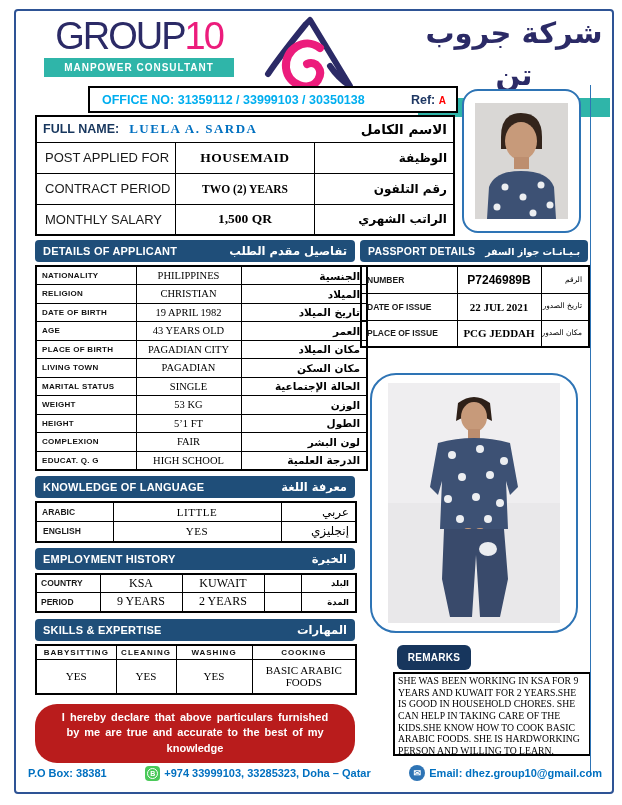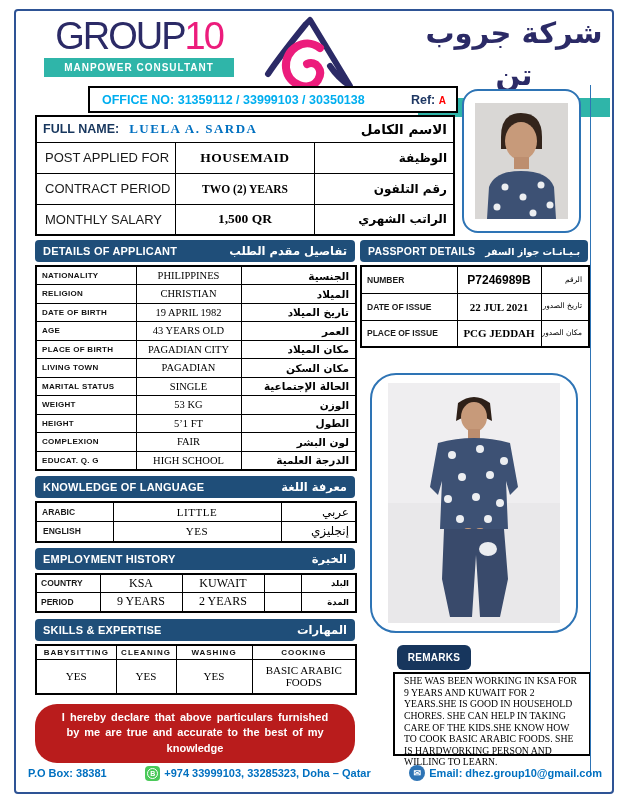--- a/index.html
+++ b/index.html
@@ -93,21 +93,21 @@
   .pass-tbl .lbl { font-size:8.5px; font-weight:bold; padding-left:5px; }
   .pass-tbl .val { font-size:11px; }
   .pass-tbl .val.num { font-size:12px; font-family:"Liberation Sans", sans-serif; }
   .pass-tbl .arc { font-size:7.5px; line-height:1.1; text-align:right; font-weight:normal; }
 
   .remarks-tab { position:absolute; left:397px; top:645px; width:74px; height:25px;
                  background:#17365D; color:#fff; border-radius:6px; font-weight:bold;
                  font-size:10px; display:flex; align-items:center; justify-content:center;
                  letter-spacing:.3px; }
   .remarks-box { position:absolute; left:393px; top:672px; width:198px; height:84px;
-                 border:2px solid #000; padding:1px 9px; font-family:"Liberation Serif", serif;
+                 border:2px solid #000; padding:1px 3px; font-family:"Liberation Serif", serif;
                  font-size:9.7px; line-height:1.2; color:#000; }
 
   .vline { position:absolute; left:590px; top:85px; width:1px; height:690px; background:#2E74B5; }
 
   footer { position:absolute; left:28px; right:20px; top:765px; display:flex;
            align-items:center; justify-content:space-between; }
   .foot-item { display:flex; align-items:center; gap:4px; color:#0070C0;
                font-weight:bold; font-size:11px; white-space:nowrap; }
   .icon-app { width:15px; height:15px; background:#4AC959; border-radius:4px; color:#fff;
               font-size:9px; font-weight:bold; display:flex; align-items:center;
@@ -195,21 +195,21 @@
     <div class="sec-bar">
       <span class="en">DETAILS OF APPLICANT</span>
       <span class="ar">تفاصيل مقدم الطلب</span>
     </div>
 
     <table class="detail-tbl">
       <tbody>
           <tr>
             <td class="lbl" style="width:100px">NATIONALITY</td>
             <td class="val" style="width:105px">PHILIPPINES</td>
-            <td class="arc" style="width:115px">الجنسية</td>
+            <td class="arc" style="width:126px">الجنسية</td>
           </tr>
       <tr>
             <td class="lbl">RELIGION</td>
             <td class="val">CHRISTIAN</td>
             <td class="arc">الميلاد</td>
           </tr>
       <tr>
             <td class="lbl">DATE OF BIRTH</td>
             <td class="val">19 APRIL 1982</td>
             <td class="arc">تاريخ الميلاد</td>

